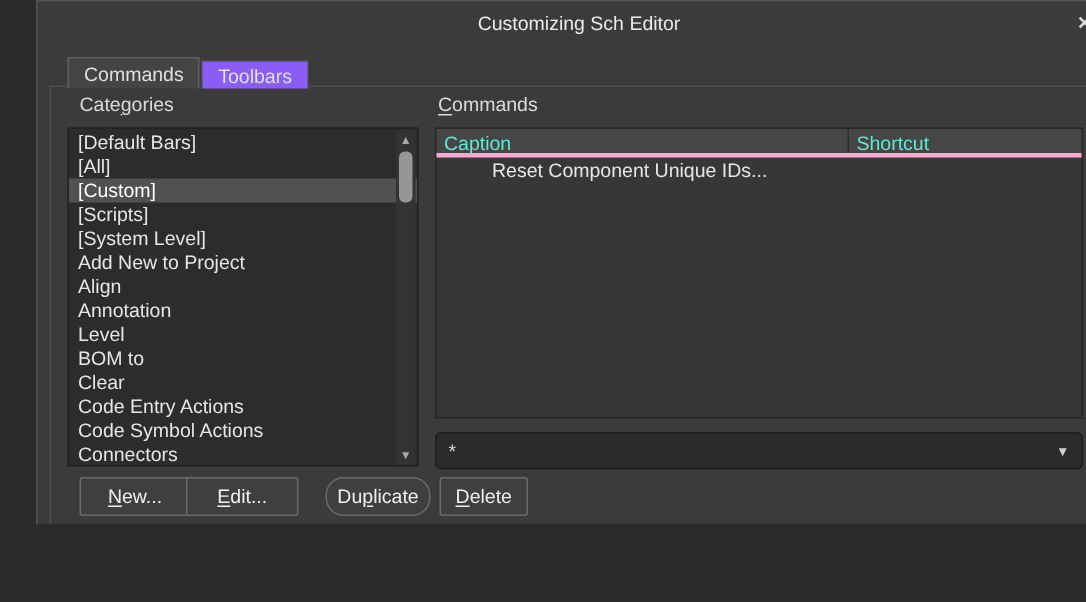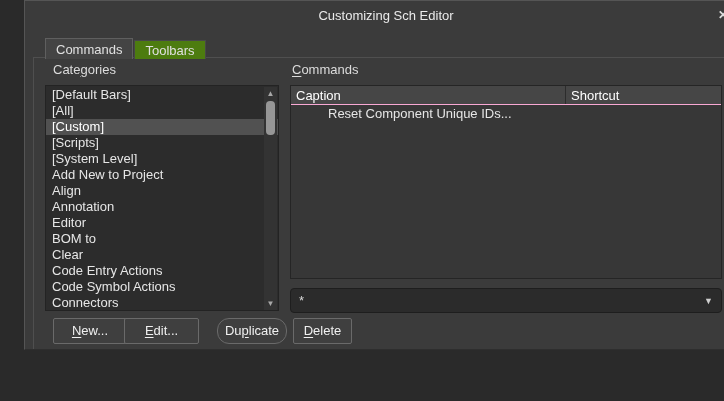--- a/index.html
+++ b/index.html
@@ -15,40 +15,40 @@
     margin-left:24px;
   }
   .titlebar { position:absolute; left:0; top:0; width:100%; height:28px; }
   .title { position:absolute; left:0; top:7px; width:100%; text-align:center; color:#eaeaea; font-size:13px; }
   .close-x { position:absolute; right:16px; top:6px; width:16px; height:16px; text-align:center;
              line-height:16px; color:#dcdcdc; font-size:12px; font-weight:bold; cursor:pointer; }
   
   .page-panel { position:absolute; left:8px; top:56px; width:707px; height:296px;
                 border:1px solid #4f4f4f; background:#3b3b3b; }
   .tabbar { position:absolute; left:20px; top:37px; display:flex; align-items:flex-end; z-index:2; }
-  .tab { padding:2px 10px 3px 10px; height:19px; background:#4d7c0f; border:1px solid #484848;
+  .tab { padding:2px 10px 3px 10px; height:19px; background:#8b5cf6; border:1px solid #484848;
          border-bottom:none; color:#e0e0e0; cursor:pointer; margin-right:1px; }
   .tab.active { height:21px; background:#444; border-color:#5f5f5f; padding-top:3px; }
   .group-label { position:absolute; top:61px; color:#dcdcdc; }
   .mn { text-decoration:underline; text-underline-offset:2px; }
   
   .cat-list { position:absolute; left:20px; top:84px; width:234px; height:226px;
               background:#2c2c2c; border:1px solid #232323; overflow:hidden; padding-top:1px; }
   .list-item { height:16px; line-height:16px; padding-left:6px; color:#e6e6e6; white-space:nowrap; cursor:default; }
   .list-item.selected { background:var(--selection-bg,#515151); color:#fff; }
   .v-scroll { position:absolute; right:1px; top:1px; width:13px; height:223px; background:#333; }
   .sb-arrow { position:absolute; left:0; width:13px; height:13px; color:#a8a8a8; font-size:8px;
               line-height:13px; text-align:center; cursor:pointer; }
   .sb-arrow.up { top:0; }
   .sb-arrow.down { bottom:0; }
   .sb-thumb { position:absolute; left:2px; top:14px; width:9px; height:34px; background:#969696; border-radius:4px; cursor:pointer; }
   
   .cmd-table { position:absolute; left:265px; top:84px; width:432px; height:194px;
                background:#373737; border:1px solid #252525; }
-  .cmd-header { display:flex; height:19px; background:#464646; border-bottom:1px solid #f9a8d4; color:#ffffff; }
+  .cmd-header { display:flex; height:19px; background:#464646; border-bottom:3px solid #f9a8d4; color:#5eead4; }
   .hcell { padding:1px 0 0 5px; line-height:17px; white-space:nowrap; overflow:hidden; cursor:pointer; }
   .hcell + .hcell { border-left:1px solid #2c2c2c; }
   .hcell.c0 { width:274px; }
   .hcell.c1 { width:77px; }
   .hcell.c2 { flex:1; }
   .cmd-row { display:flex; height:17px; line-height:17px; cursor:default; }
   .cmd-row .ccell { padding-left:37px; white-space:nowrap; }
   
   .filter-combo { position:absolute; left:265px; top:287px; width:432px; height:25px;
                   background:#2b2b2b; border:1px solid #1e1e1e; border-radius:4px;
@@ -91,21 +91,21 @@
       <div class="sb-arrow down">▼</div>
     </div>
   <div class="list-item">[Default Bars]</div>
       <div class="list-item">[All]</div>
       <div class="list-item selected">[Custom]</div>
       <div class="list-item">[Scripts]</div>
       <div class="list-item">[System Level]</div>
       <div class="list-item">Add New to Project</div>
       <div class="list-item">Align</div>
       <div class="list-item">Annotation</div>
-      <div class="list-item">Editor</div>
+      <div class="list-item">Level</div>
       <div class="list-item">BOM to</div>
       <div class="list-item">Clear</div>
       <div class="list-item">Code Entry Actions</div>
       <div class="list-item">Code Symbol Actions</div>
       <div class="list-item">Connectors</div>
     </div>
 
   <div class="group-label" style="left:267px;"><span></span><span class="mn">C</span><span>ommands</span></div>
 
   <div class="cmd-table">

